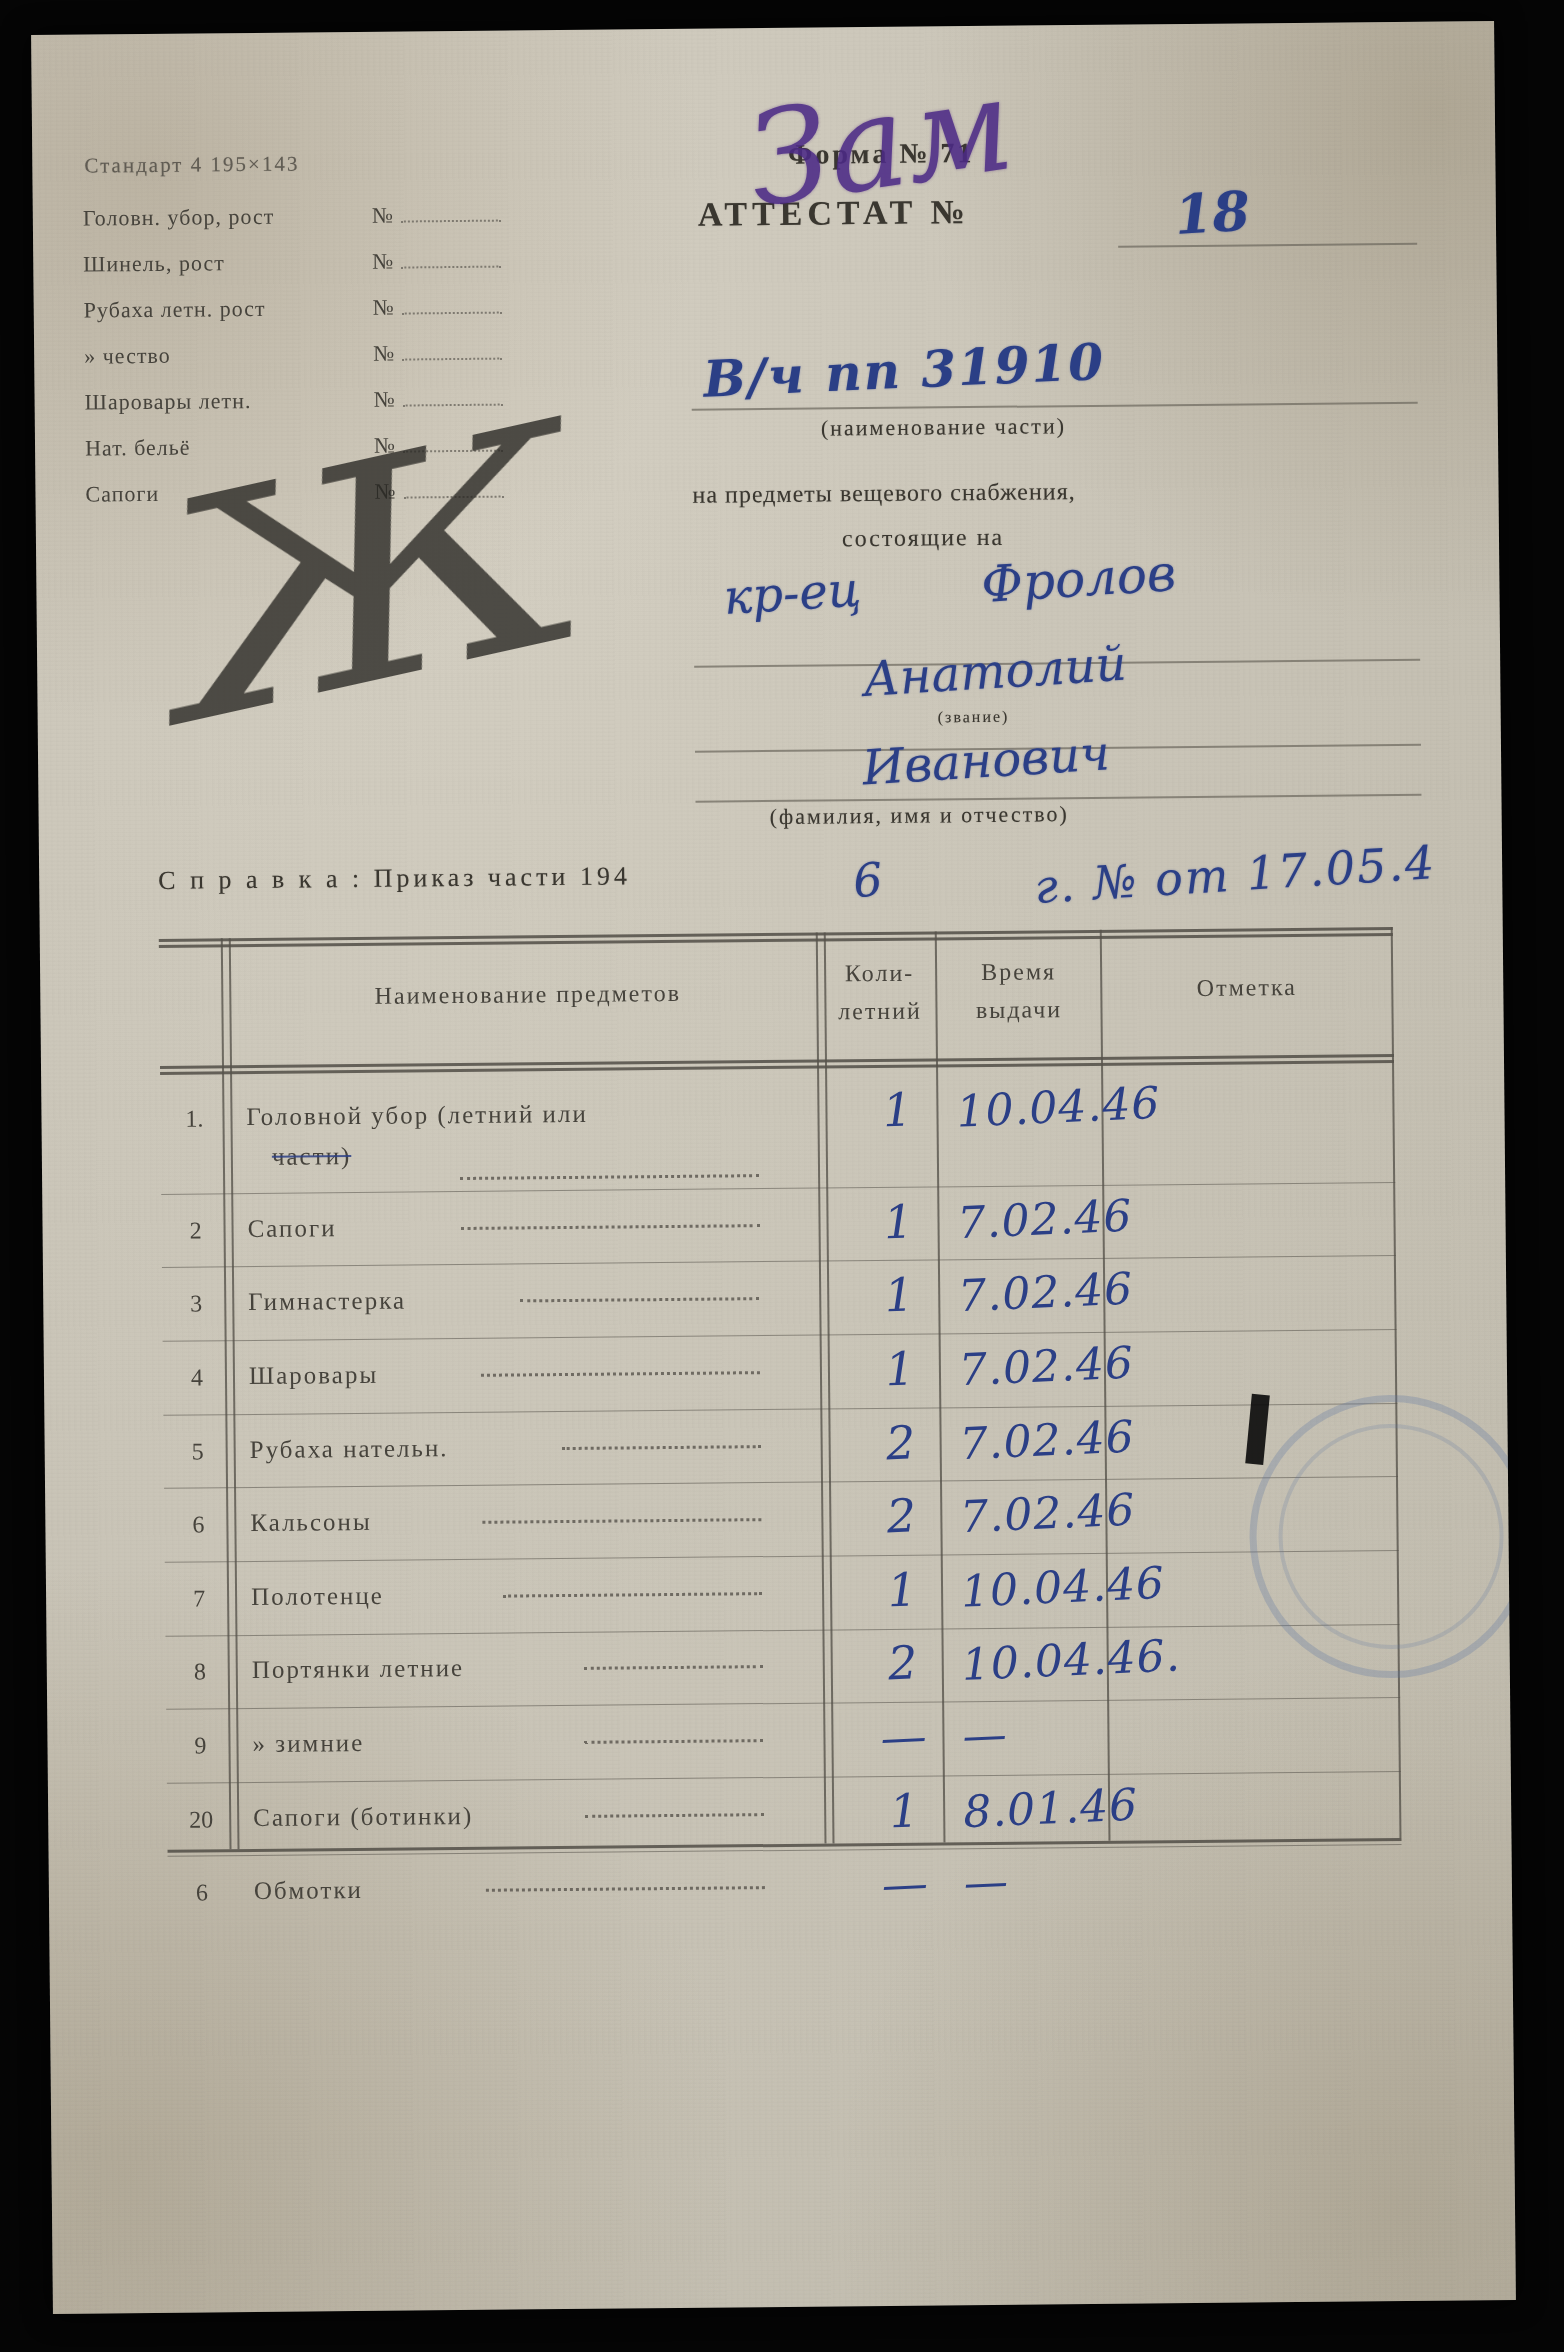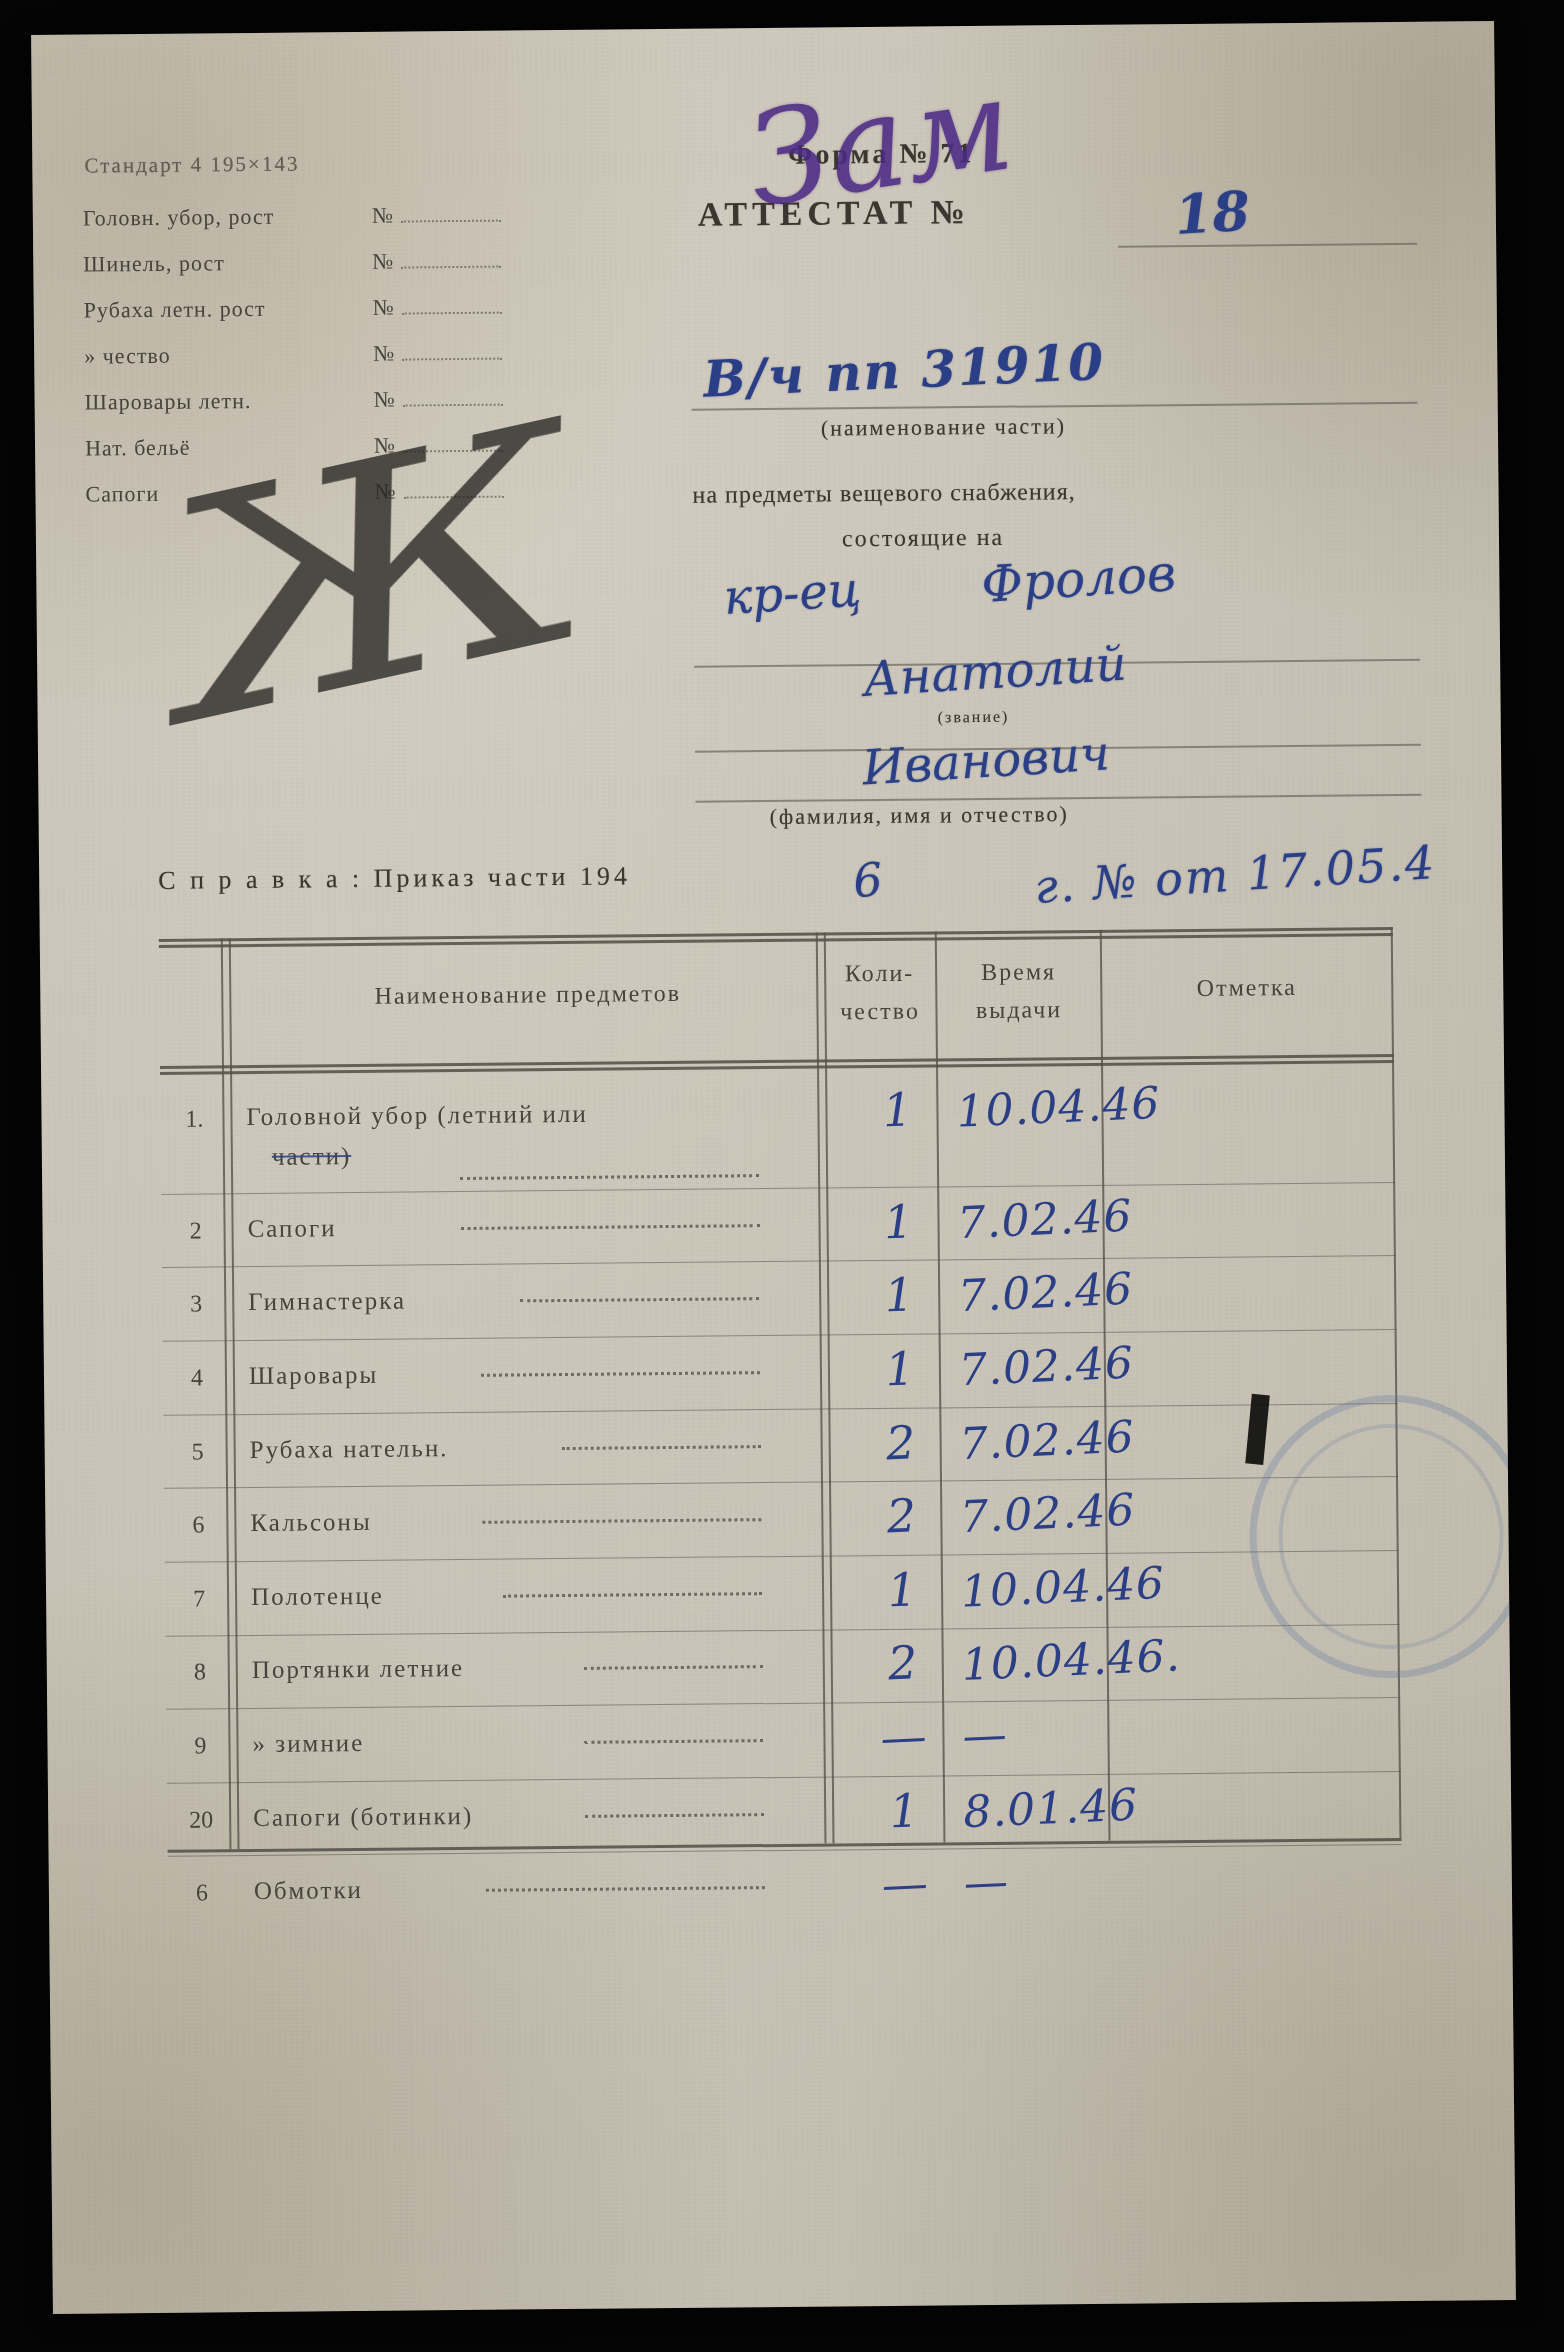--- a/index.html
+++ b/index.html
@@ -376,21 +376,21 @@
         <div class="vline" style="left:62px;  height:911px;"></div>
         <div class="vline" style="left:70px;  height:911px;"></div>
         <div class="vline" style="left:657px; height:911px;"></div>
         <div class="vline" style="left:665px; height:911px;"></div>
         <div class="vline" style="left:776px; height:911px;"></div>
         <div class="vline" style="left:941px; height:911px;"></div>
         <div class="vline" style="left:1232px; height:911px;"></div>
 
         <div class="th" style="left:100px; top:46px; width:537px;">Наименование предметов</div>
         <div class="th" style="left:669px; top:28px; width:103px;">Коли-</div>
-        <div class="th" style="left:669px; top:66px; width:103px;">чество</div>
+        <div class="th" style="left:669px; top:66px; width:103px;">летний</div>
         <div class="th" style="left:782px; top:28px; width:155px;">Время</div>
         <div class="th" style="left:782px; top:66px; width:155px;">выдачи</div>
         <div class="th" style="left:945px; top:46px; width:285px;">Отметка</div>
 
         <div class="trow" style="top:149px; height:105px;">
           <span class="idx">1.</span>
           <span class="name">Головной   убор   (летний   или</span>
           <span class="name strike" style="top:56px; left:111px;">части)</span>
           <span class="dots2" style="left:299px; width:299px; top:92px;"></span>
           <span class="qty">1</span>

